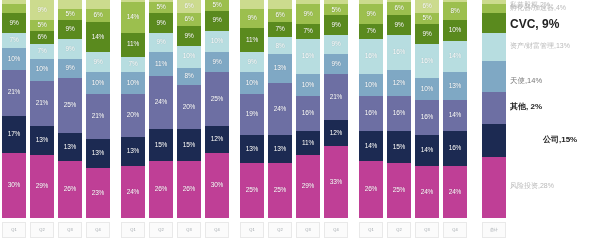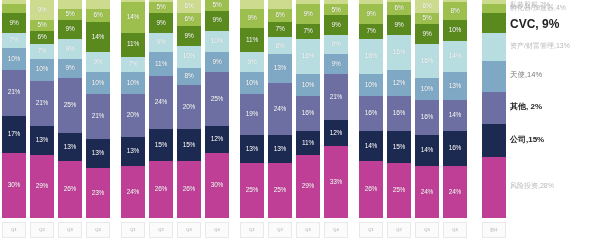--- a/index.html
+++ b/index.html
@@ -521,23 +521,23 @@
           <div class="seg" title="风险投资 28%" style="height: 28%; background: rgb(191, 63, 150);"></div>
         </div>
       </div>
     </div>
 
   <div id="legend">
       <div class="legend-item" style="top: 1px;"><span class="ltxt" style="color: rgb(185, 185, 185); font-size: 7px;">私募股权,2%</span></div>
       <div class="legend-item" style="top: 3.72px;"><span class="ltxt" style="color: rgb(185, 185, 185); font-size: 7px;">孵化器/加速器,4%</span></div>
       <div class="legend-item" style="top: 17.89px;"><span class="ltxt" style="color: rgb(34, 34, 34); font-weight: 700; font-size: 12px;">CVC, 9%</span></div>
       <div class="legend-item" style="top: 41.87px;"><span class="ltxt" style="color: rgb(185, 185, 185); font-size: 7px;">资产/财富管理,13%</span></div>
-      <div class="legend-item" style="top: 71px;"><span class="ltxt" style="color: rgb(119, 119, 119); font-size: 7.5px;">天使,14%</span></div>
+      <div class="legend-item" style="top: 77px;"><span class="ltxt" style="color: rgb(119, 119, 119); font-size: 7.5px;">天使,14%</span></div>
       <div class="legend-item" style="top: 102.91px;"><span class="ltxt" style="color: rgb(34, 34, 34); font-weight: 700; font-size: 8px;">其他, 2%</span></div>
-      <div class="legend-item" style="top: 135.61px;"><span class="ltxt" style="color: rgb(34, 34, 34); font-weight: 700; font-size: 8px;">公司,15%</span></div>
+      <div class="legend-item" style="top: 135.61px;"><span class="ltxt" style="color: rgb(34, 34, 34); font-weight: 700; font-size: 8px; margin-left: 33px;">公司,15%</span></div>
       <div class="legend-item" style="top: 182.48px;"><span class="ltxt" style="color: rgb(185, 185, 185); font-size: 7px;">风险投资,28%</span></div>
     </div>
 
   <div id="xaxis">
       <div class="xgroup">
         <div class="xtick" style="width: 24px;">Q1</div>
         <div class="xtick" style="width: 24px;">Q2</div>
         <div class="xtick" style="width: 24px;">Q3</div>
         <div class="xtick" style="width: 24px;">Q4</div>
       </div>

